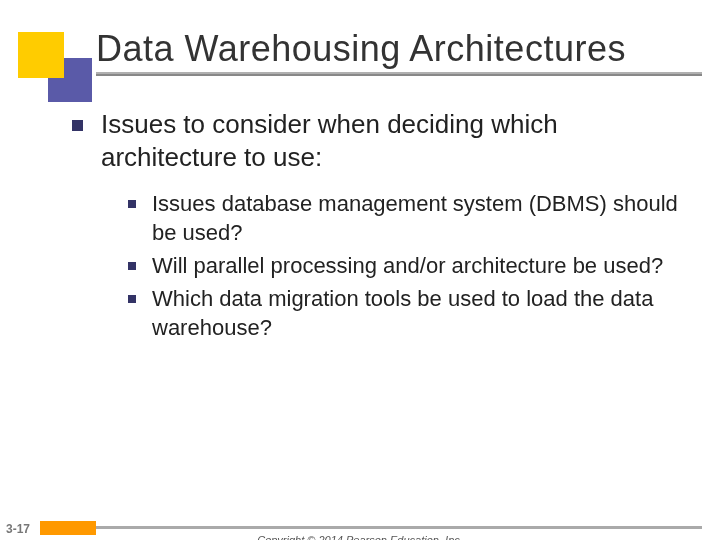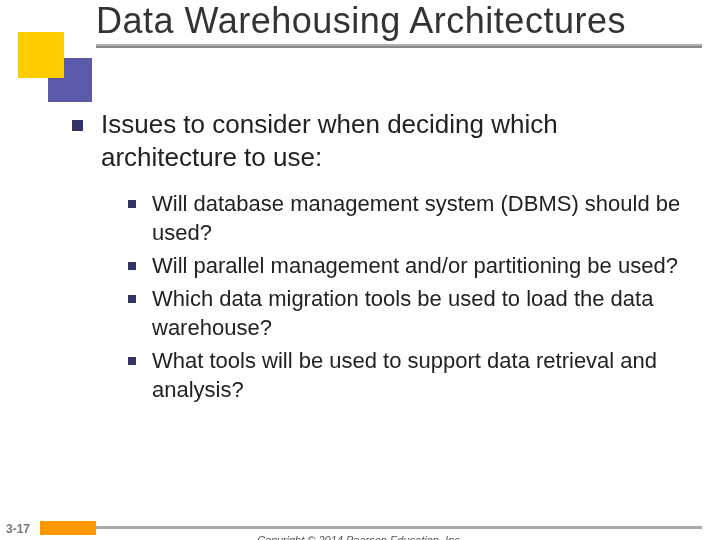--- a/index.html
+++ b/index.html
@@ -6,20 +6,21 @@
   body {
     width: 720px;
     height: 540px;
     background: #ffffff;
     font-family: Verdana, Geneva, sans-serif;
     position: relative;
     overflow: hidden;
   }
   .title-area {
     position: relative;
+    padding-top: 28px;
     padding-left: 96px;
   }
   .title-text {
     font-size: 36px;
     color: #333;
     letter-spacing: 0.5px;
   }
   .title-underline {
     position: absolute;
     left: 96px;
@@ -146,33 +147,29 @@
 </div>
 
 <div class="content">
   <div class="main-bullet">
     <div class="sq"></div>
     <div class="txt">Issues to consider when deciding which architecture to use:</div>
   </div>
   <div class="sub-list">
     <div class="sub-bullet">
       <div class="sq"></div>
-      <div class="txt">Will database management system (DBMS) should be used?</div>
+      <div class="txt">Issues database management system (DBMS) should be used?</div>
     </div>
     <div class="sub-bullet">
       <div class="sq"></div>
-      <div class="txt">Will parallel management and/or partitioning be used?</div>
+      <div class="txt">Will parallel processing and/or architecture be used?</div>
     </div>
     <div class="sub-bullet">
       <div class="sq"></div>
       <div class="txt">Which data migration tools be used to load the data warehouse?</div>
-    </div>
-    <div class="sub-bullet">
-      <div class="sq"></div>
-      <div class="txt">What tools will be used to support data retrieval and analysis?</div>
     </div>
   </div>
 </div>
 
 <div class="footer">
   <div class="slide-num">3-17</div>
   <div class="footer-orange"></div>
   <div class="footer-line"></div>
   <div class="copyright">Copyright © 2014 Pearson Education, Inc.</div>
 </div>

